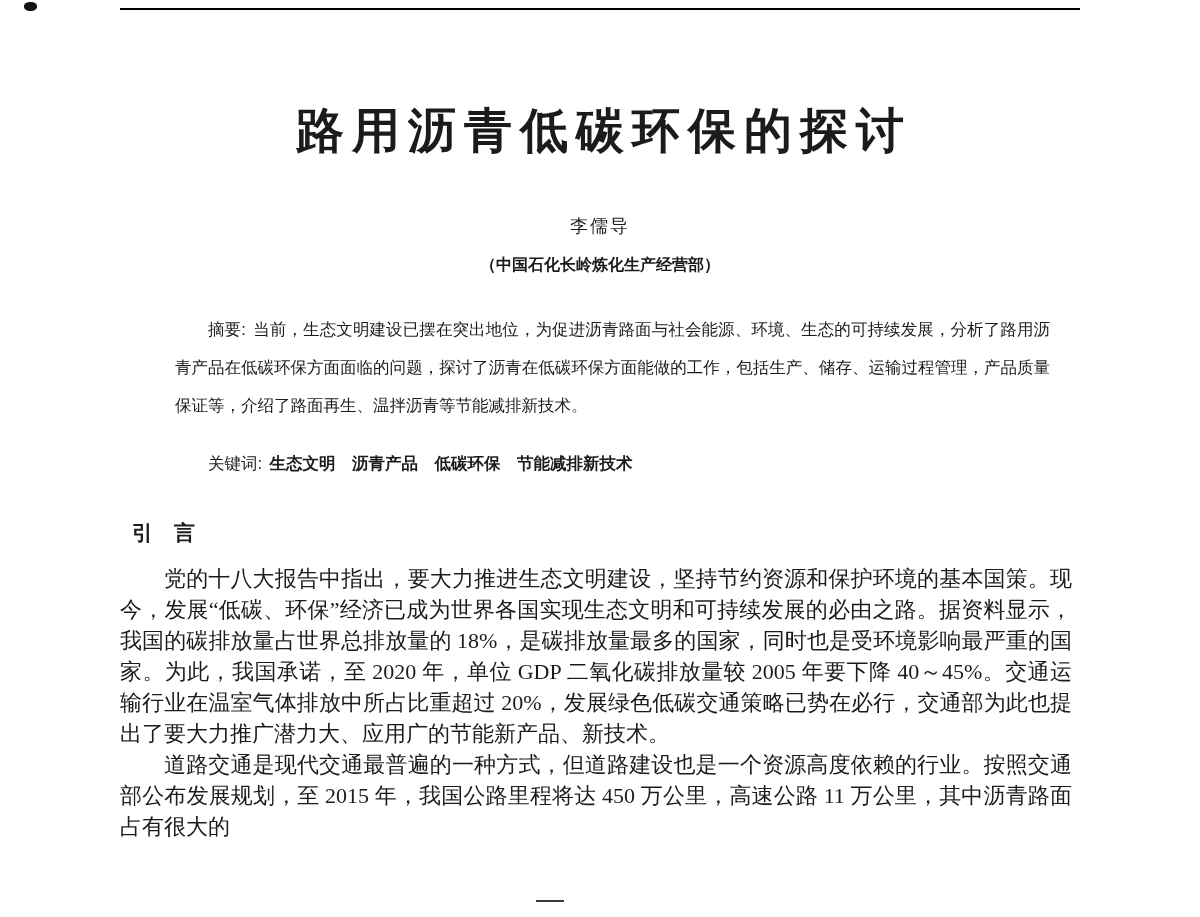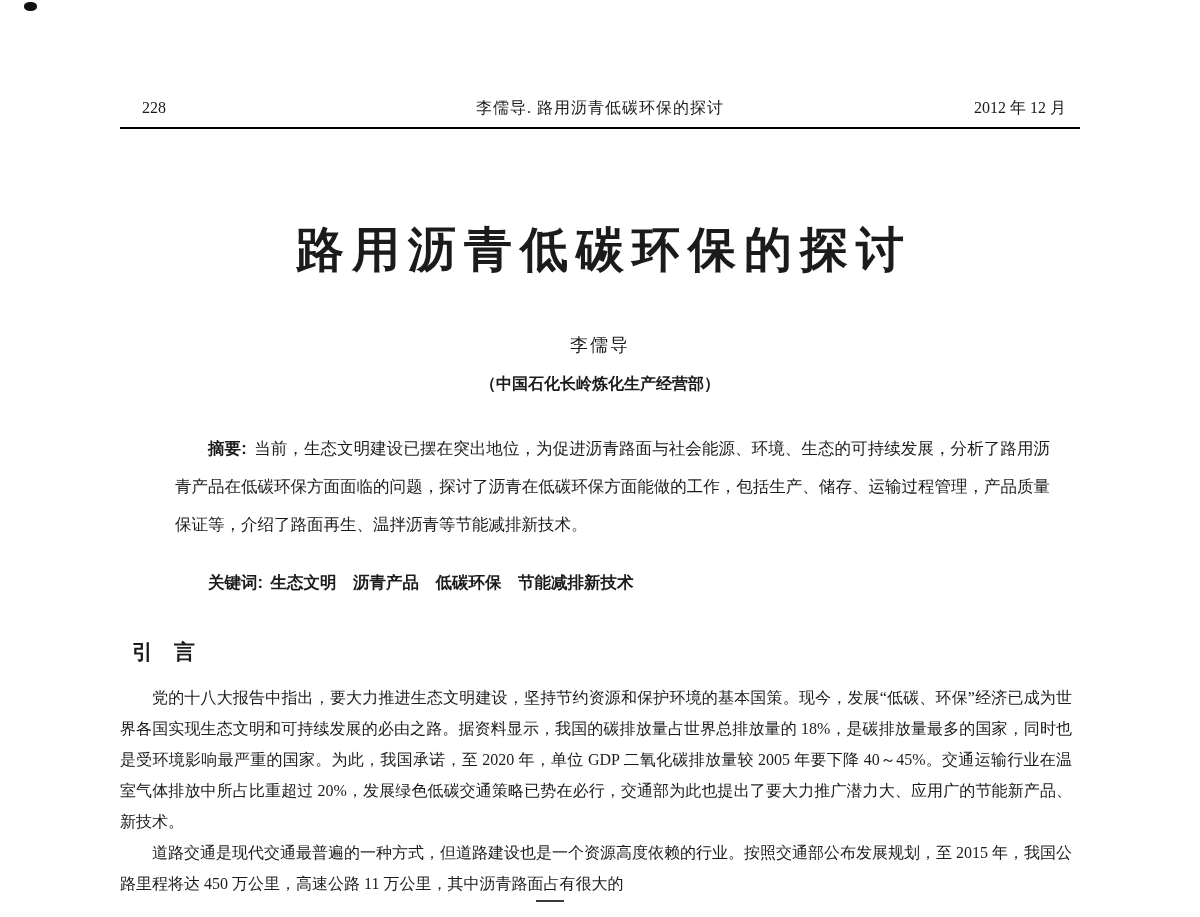--- a/index.html
+++ b/index.html
@@ -63,21 +63,21 @@
 
   .abstract {
     margin: 34px 30px 0 55px;
     font-size: 16.5px;
     line-height: 38px;
     text-align: justify;
     text-indent: 2em;
   }
   .blabel {
     font-family: "Liberation Sans", "DejaVu Sans", sans-serif;
-    font-weight: bold;
+    font-weight: normal;
     padding-right: 0.45em;
   }
 
   .keywords {
     margin: 26px 30px 0 55px;
     font-size: 16.5px;
     line-height: 24px;
     text-indent: 2em;
     font-family: "Liberation Sans", "DejaVu Sans", sans-serif;
     font-weight: bold;
@@ -86,21 +86,21 @@
   .section {
     margin: 44px 0 0 12px;
     font-family: "Liberation Sans", "DejaVu Sans", sans-serif;
     font-size: 21px;
     font-weight: bold;
     line-height: 28px;
   }
 
   .bodyp {
     margin: 16px 8px 0 0;
-    font-size: 16px;
+    font-size: 22px;
     line-height: 31px;
     text-align: justify;
     text-indent: 2em;
   }
   .bodyp + .bodyp { margin-top: 0; }
 
   
   .speck {
     position: absolute;
     left: 24px;
@@ -119,25 +119,20 @@
     background: #3a3a3a;
   }
 </style>
 </head>
 <body>
 
 <div class="page">
   <div class="speck"></div>
 
   <div class="content">
-    <div class="header-row">
-      <span class="pageno">228</span>
-      <span class="running">李儒导. 路用沥青低碳环保的探讨</span>
-      <span class="hdate">2012 年 12 月</span>
-    </div>
 
     <div class="rule"></div>
 
     <h1 class="title">路用沥青低碳环保的探讨</h1>
 
     <div class="author">李儒导</div>
     <div class="affil">（中国石化长岭炼化生产经营部）</div>
 
     <p class="abstract"><span class="blabel">摘要:</span><span>当前，生态文明建设已摆在突出地位，为促进沥青路面与社会能源、环境、生态的可持续发展，分析了路用沥青产品在低碳环保方面面临的问题，探讨了沥青在低碳环保方面能做的工作，包括生产、储存、运输过程管理，产品质量保证等，介绍了路面再生、温拌沥青等节能减排新技术。</span></p>
 

